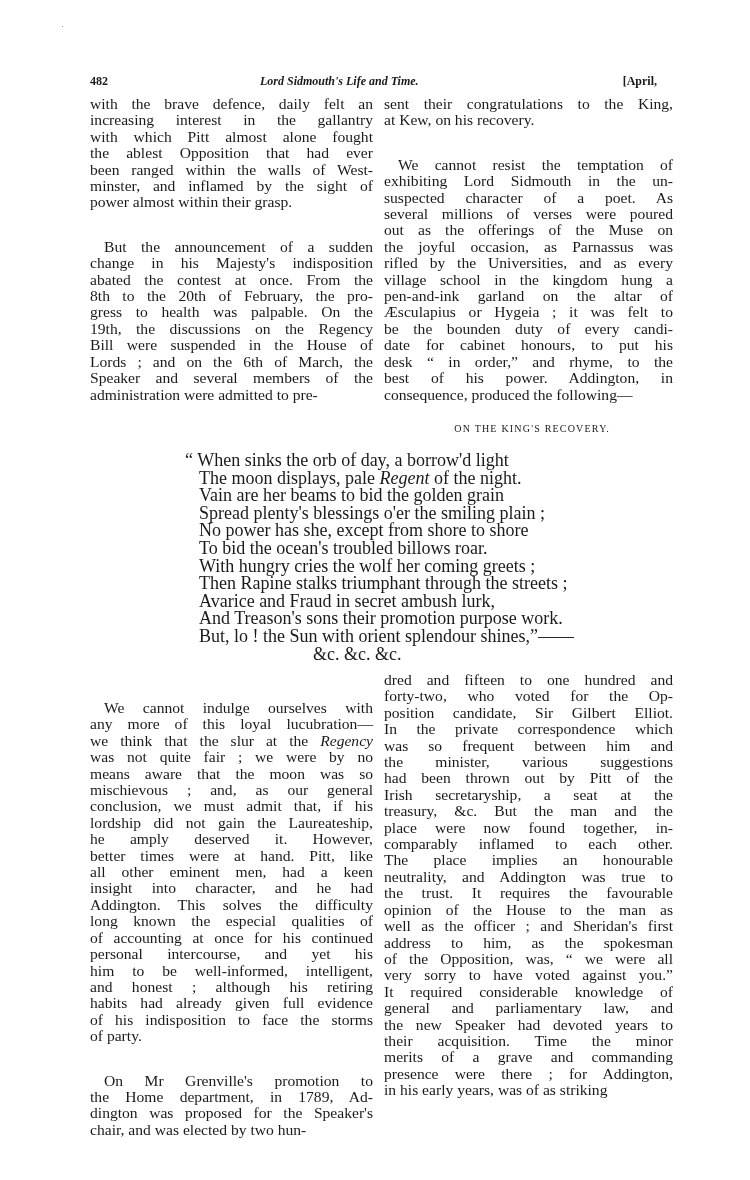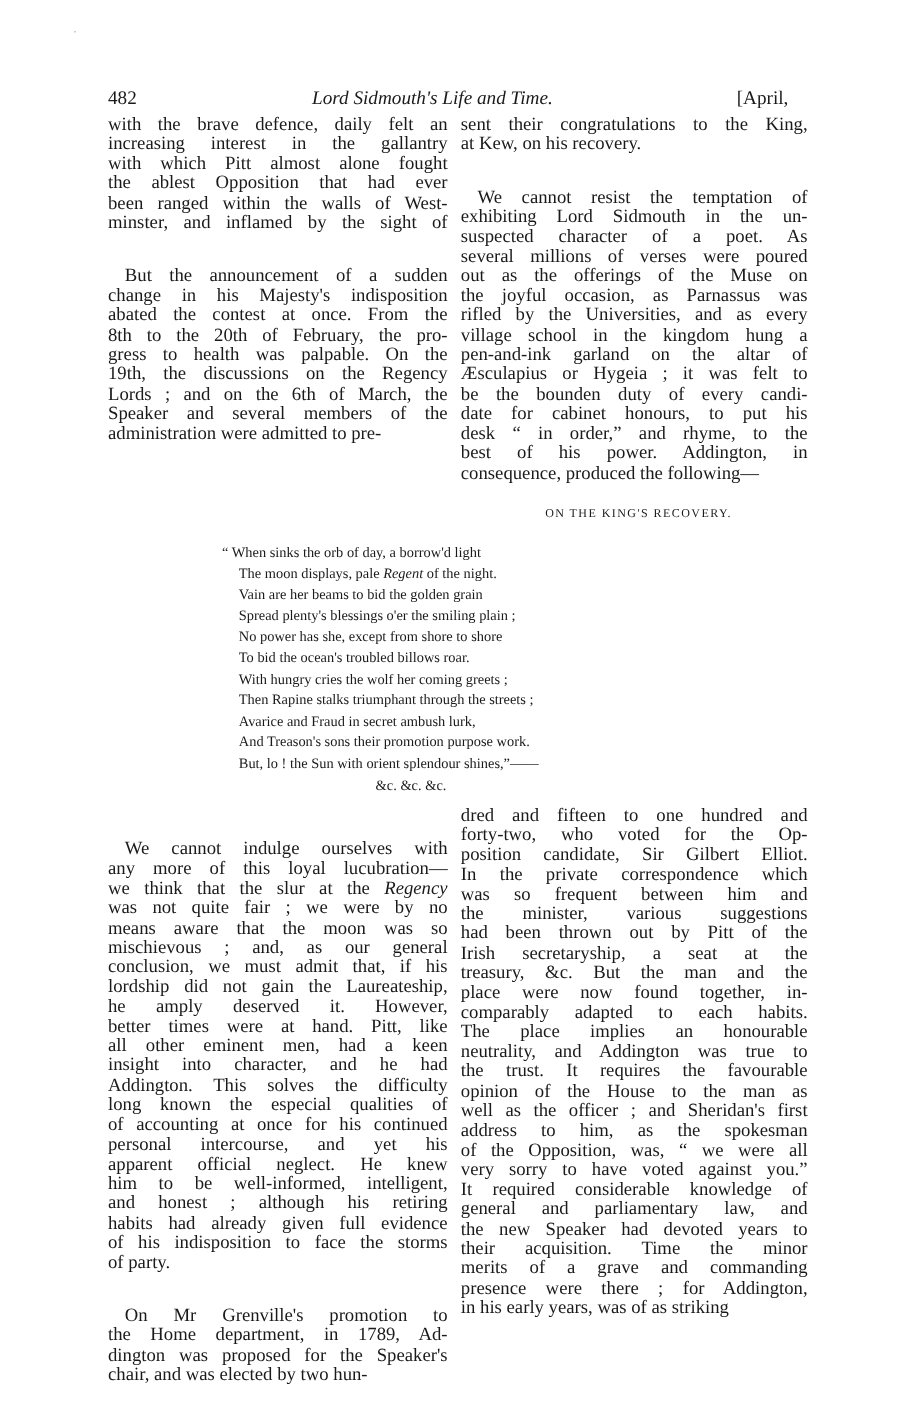--- a/index.html
+++ b/index.html
@@ -1,34 +1,34 @@
 <!DOCTYPE html>
 <html><head>
   <meta charset="utf-8">
   <style>
     html, body { margin: 0; padding: 0; background: #ffffff; }
     body { width: 750px; height: 1180px; position: relative; overflow: hidden;
       font-family: "Liberation Serif", "DejaVu Serif", serif; color: #1a1a1a; }
     .page { position: absolute; left: 0; top: 0; width: 750px; height: 1180px; }
     .header { position: absolute; top: 74px; left: 90px; width: 583px; height: 20px;
-      font-size: 16px; }
+      font-size: 12px; font-weight: bold; }
     .header .pnum { position: absolute; left: 0; top: 0; }
     .header .title { position: absolute; left: 170px; top: 0; font-style: italic; }
     .header .month { position: absolute; right: 16px; top: 0; }
     .col { position: absolute; font-size: 15.6px; line-height: 16.4px; text-align: justify; }
     .col .line { display: block; white-space: nowrap; text-align-last: justify; }
     .col .line.last { text-align-last: left; }
     .col .line.indent { padding-left: 14px; margin-top: 28px; }
     .c1 { left: 90px; top: 96px; width: 283px; }
     .c2 { left: 384px; top: 96px; width: 289px; }
     .c3 { left: 90px; top: 672px; width: 283px; }
     .c4 { left: 384px; top: 672px; width: 289px; }
     .poem-title { position: absolute; left: 0; width: 610px; top: 423px; text-align: right;
       font-size: 10px; letter-spacing: 1.2px; font-variant: small-caps; text-transform: uppercase; }
-    .poem { position: absolute; left: 185px; top: 452px; font-size: 12px; line-height: 17.6px; }
+    .poem { position: absolute; left: 185px; top: 452px; font-size: 18px; line-height: 17.6px; }
     .poem .vline { display: block; white-space: nowrap; padding-left: 14px; }
     .poem .vline.first { padding-left: 0; }
     .poem .vline.etc { padding-left: 128px; }
     i { font-style: italic; }
     .dot { position: absolute; left: 62px; top: 26px; width: 1px; height: 1px; background: #999; }
   </style>
 </head>
 <body>
 
 <div class="page">
@@ -40,26 +40,28 @@
     <span class="month">[April,</span>
   </div>
 
   <div class="col c1" id="c1">
       <span class="line">with the brave defence, daily felt an</span>
       <span class="line">increasing interest in the gallantry</span>
       <span class="line">with which Pitt almost alone fought</span>
       <span class="line">the ablest Opposition that had ever</span>
       <span class="line">been ranged within the walls of West-</span>
       <span class="line">minster, and inflamed by the sight of</span>
+      <span class="line last">power almost within their grasp.</span>
       <span class="line indent">But the announcement of a sudden</span>
       <span class="line">change in his Majesty's indisposition</span>
       <span class="line">abated the contest at once. From the</span>
       <span class="line">8th to the 20th of February, the pro-</span>
       <span class="line">gress to health was palpable. On the</span>
       <span class="line">19th, the discussions on the Regency</span>
+      <span class="line">Bill were suspended in the House of</span>
       <span class="line">Lords ; and on the 6th of March, the</span>
       <span class="line">Speaker and several members of the</span>
       <span class="line last">administration were admitted to pre-</span>
     </div>
   <div class="col c2" id="c2">
       <span class="line">sent their congratulations to the King,</span>
       <span class="line last">at Kew, on his recovery.</span>
       <span class="line indent">We cannot resist the temptation of</span>
       <span class="line">exhibiting Lord Sidmouth in the un-</span>
       <span class="line">suspected character of a poet. As</span>
@@ -104,21 +106,20 @@
       <span class="line">conclusion, we must admit that, if his</span>
       <span class="line">lordship did not gain the Laureateship,</span>
       <span class="line">he amply deserved it. However,</span>
       <span class="line">better times were at hand. Pitt, like</span>
       <span class="line">all other eminent men, had a keen</span>
       <span class="line">insight into character, and he had</span>
       <span class="line">Addington. This solves the difficulty</span>
       <span class="line">long known the especial qualities of</span>
       <span class="line">of accounting at once for his continued</span>
       <span class="line">personal intercourse, and yet his</span>
-      <span class="line">apparent official neglect. He knew</span>
       <span class="line">him to be well-informed, intelligent,</span>
       <span class="line">and honest ; although his retiring</span>
       <span class="line">habits had already given full evidence</span>
       <span class="line">of his indisposition to face the storms</span>
       <span class="line last">of party.</span>
       <span class="line indent">On Mr Grenville's promotion to</span>
       <span class="line">the Home department, in 1789, Ad-</span>
       <span class="line">dington was proposed for the Speaker's</span>
       <span class="line last">chair, and was elected by two hun-</span>
     </div>
@@ -126,21 +127,21 @@
       <span class="line">dred and fifteen to one hundred and</span>
       <span class="line">forty-two, who voted for the Op-</span>
       <span class="line">position candidate, Sir Gilbert Elliot.</span>
       <span class="line">In the private correspondence which</span>
       <span class="line">was so frequent between him and</span>
       <span class="line">the minister, various suggestions</span>
       <span class="line">had been thrown out by Pitt of the</span>
       <span class="line">Irish secretaryship, a seat at the</span>
       <span class="line">treasury, &amp;c. But the man and the</span>
       <span class="line">place were now found together, in-</span>
-      <span class="line">comparably adapted to each habits.</span>
+      <span class="line">comparably inflamed to each other.</span>
       <span class="line">The place implies an honourable</span>
       <span class="line">neutrality, and Addington was true to</span>
       <span class="line">the trust. It requires the favourable</span>
       <span class="line">opinion of the House to the man as</span>
       <span class="line">well as the officer ; and Sheridan's first</span>
       <span class="line">address to him, as the spokesman</span>
       <span class="line">of the Opposition, was, “ we were all</span>
       <span class="line">very sorry to have voted against you.”</span>
       <span class="line">It required considerable knowledge of</span>
       <span class="line">general and parliamentary law, and</span>

